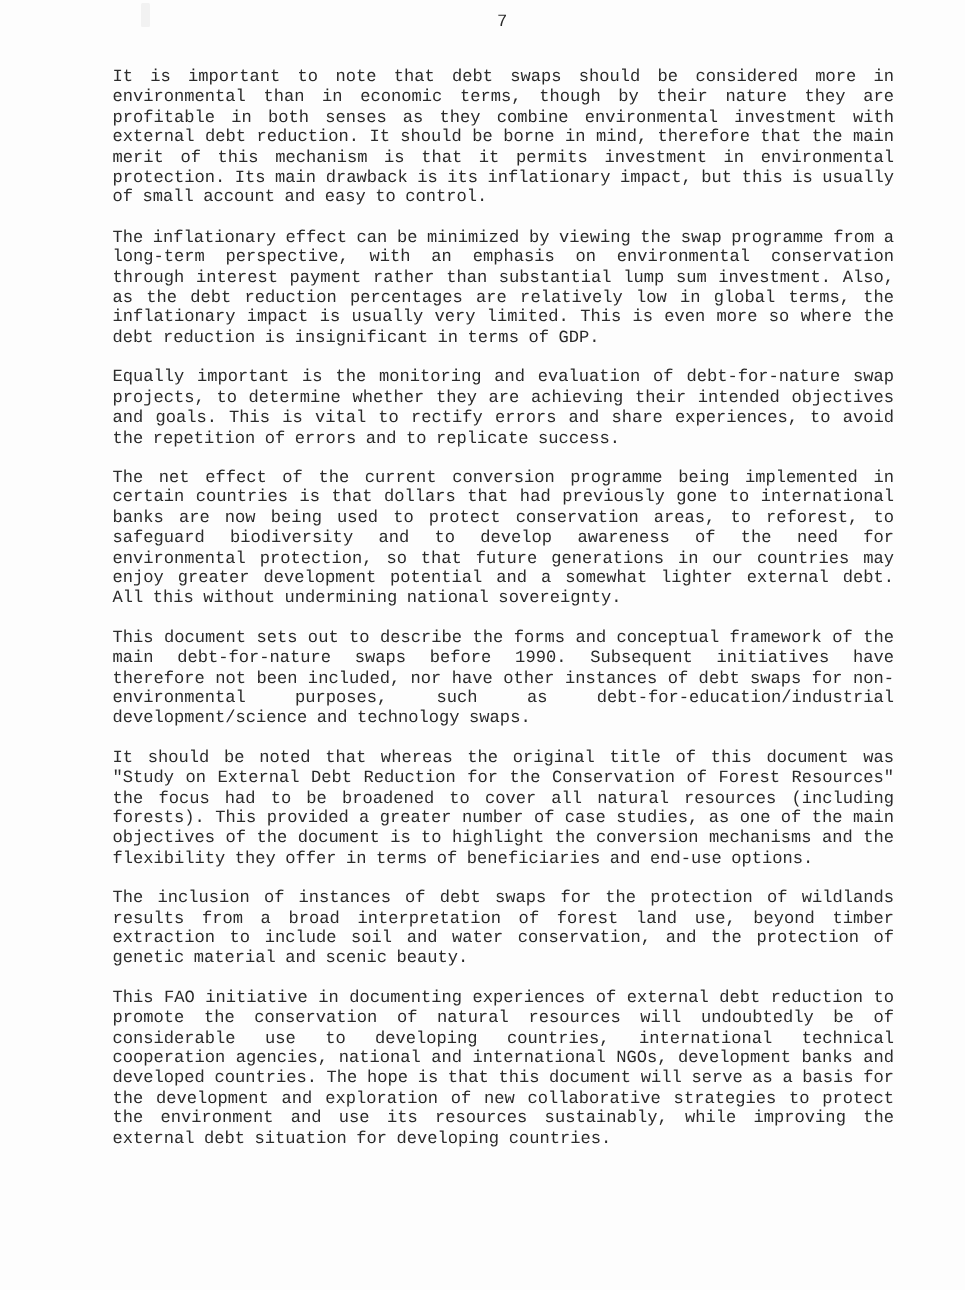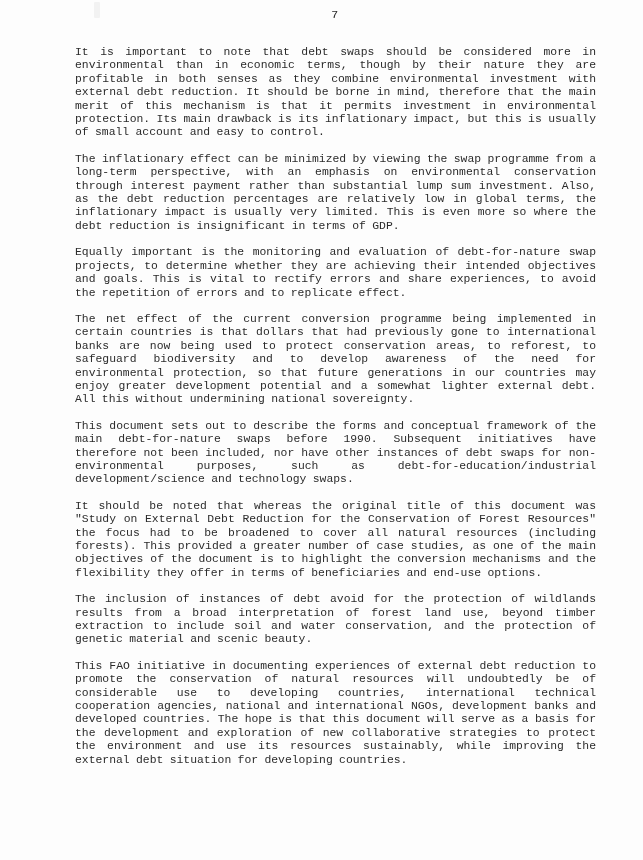--- a/index.html
+++ b/index.html
@@ -55,19 +55,19 @@
 </head>
 <body>
 
 <div class="scan-artifact"></div>
 
 <div class="page-number">7</div>
 
 <div class="content">
   <p>It is important to note that debt swaps should be considered more in environmental than in economic terms, though by their nature they are profitable in both senses as they combine environmental investment with external debt reduction. It should be borne in mind, therefore that the main merit of this mechanism is that it permits investment in environmental protection. Its main drawback is its inflationary impact, but this is usually of small account and easy to control.</p>
   <p>The inflationary effect can be minimized by viewing the swap programme from a long-term perspective, with an emphasis on environmental conservation through interest payment rather than substantial lump sum investment. Also, as the debt reduction percentages are relatively low in global terms, the inflationary impact is usually very limited. This is even more so where the debt reduction is insignificant in terms of GDP.</p>
-  <p>Equally important is the monitoring and evaluation of debt-for-nature swap projects, to determine whether they are achieving their intended objectives and goals. This is vital to rectify errors and share experiences, to avoid the repetition of errors and to replicate effect.</p>
+  <p>Equally important is the monitoring and evaluation of debt-for-nature swap projects, to determine whether they are achieving their intended objectives and goals. This is vital to rectify errors and share experiences, to avoid the repetition of errors and to replicate success.</p>
   <p>The net effect of the current conversion programme being implemented in certain countries is that dollars that had previously gone to international banks are now being used to protect conservation areas, to reforest, to safeguard biodiversity and to develop awareness of the need for environmental protection, so that future generations in our countries may enjoy greater development potential and a somewhat lighter external debt. All this without undermining national sovereignty.</p>
   <p>This document sets out to describe the forms and conceptual framework of the main debt-for-nature swaps before 1990. Subsequent initiatives have therefore not been included, nor have other instances of debt swaps for non-environmental purposes, such as debt-for-education/industrial development/science and technology swaps.</p>
   <p>It should be noted that whereas the original title of this document was "Study on External Debt Reduction for the Conservation of Forest Resources" the focus had to be broadened to cover all natural resources (including forests). This provided a greater number of case studies, as one of the main objectives of the document is to highlight the conversion mechanisms and the flexibility they offer in terms of beneficiaries and end-use options.</p>
-  <p>The inclusion of instances of debt avoid for the protection of wildlands results from a broad interpretation of forest land use, beyond timber extraction to include soil and water conservation, and the protection of genetic material and scenic beauty.</p>
+  <p>The inclusion of instances of debt swaps for the protection of wildlands results from a broad interpretation of forest land use, beyond timber extraction to include soil and water conservation, and the protection of genetic material and scenic beauty.</p>
   <p>This FAO initiative in documenting experiences of external debt reduction to promote the conservation of natural resources will undoubtedly be of considerable use to developing countries, international technical cooperation agencies, national and international NGOs, development banks and developed countries. The hope is that this document will serve as a basis for the development and exploration of new collaborative strategies to protect the environment and use its resources sustainably, while improving the external debt situation for developing countries.</p>
 </div>
 
 </body></html>

